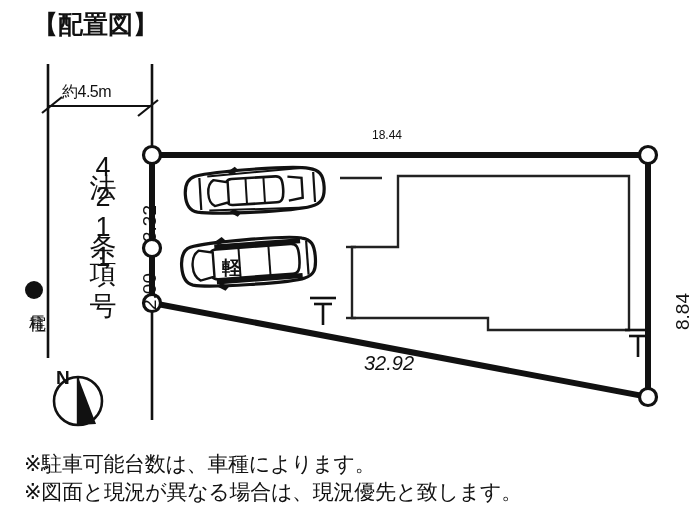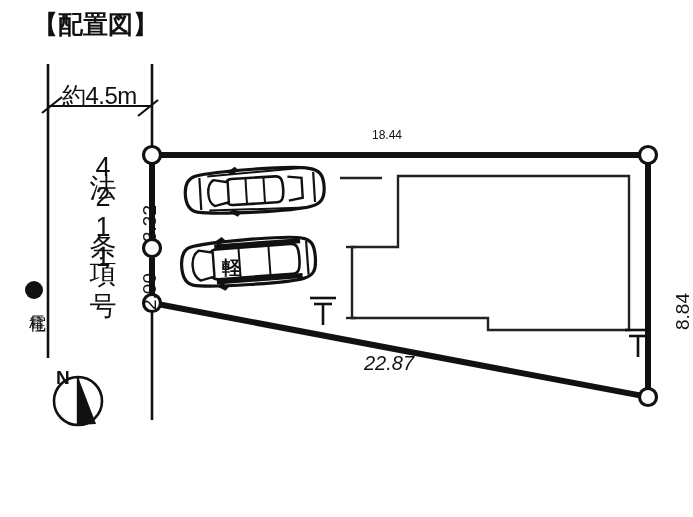--- a/index.html
+++ b/index.html
@@ -46,21 +46,21 @@
 
   
   .lbl {
     position: absolute;
     white-space: nowrap;
     line-height: 1;
     color: #111111;
   }
 
   .dim-road {
-    font-size: 24px;
+    font-size: 16px;
     left: 62px;
     top: 84px;
     letter-spacing: -0.5px;
   }
 
   .road-note {
     position: absolute;
     left: 70px;
     top: 152px;
     width: 46px;
@@ -263,18 +263,22 @@
   <div class="compass-n">N</div>
 
   <div class="vert-num dim-332">3.32</div>
 
   <div class="vert-num dim-200">2.00</div>
 
   <div class="vert-num dim-884">8.84</div>
 
   <div class="lbl dim-top">18.44</div>
 
-  <div class="lbl dim-bottom">22.87</div>
+  <div class="lbl dim-bottom">32.92</div>
 
   <div class="kei-label">軽</div>
 
+  <div class="notes">
+    <div>※駐車可能台数は、車種によります。</div>
+    <div>※図面と現況が異なる場合は、現況優先と致します。</div>
+  </div>
 
 </div>
 
 </body></html>

